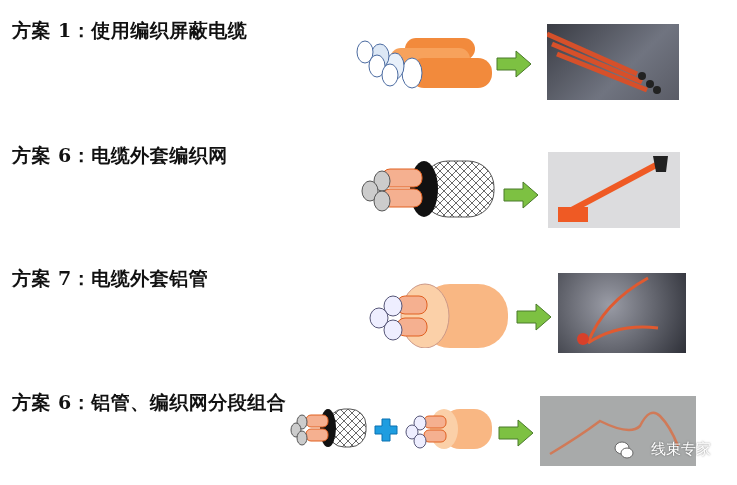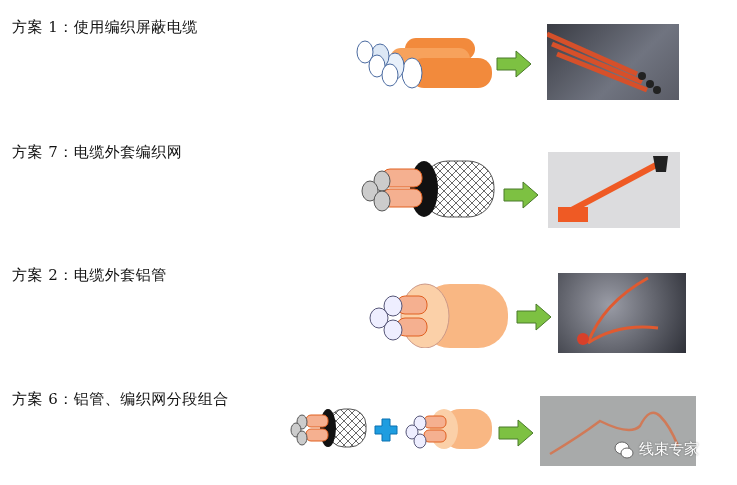--- a/index.html
+++ b/index.html
@@ -1,20 +1,20 @@
 <!DOCTYPE html>
 <html><head>
 <meta charset="utf-8">
 <style>
   html,body{margin:0;padding:0;background:#fff;}
   body{width:737px;height:485px;position:relative;overflow:hidden;font-family:"DejaVu Serif","Liberation Serif",serif;color:#111;}
-  .label{position:absolute;left:12px;font-size:15px;letter-spacing:0.5px;white-space:nowrap;}
+  .label{position:absolute;left:12px;font-size:19px;letter-spacing:0.5px;white-space:nowrap;font-weight:bold;}
   .pic{position:absolute;overflow:hidden;}
   .arrow{position:absolute;}
-  .wm{position:absolute;left:614px;top:440px;color:#fff;font-family:"DejaVu Sans",sans-serif;font-size:15px;display:flex;align-items:center;gap:5px;text-shadow:0 0 2px rgba(0,0,0,.5);}
+  .wm{position:absolute;left:614px;top:440px;color:#fff;font-family:"DejaVu Sans",sans-serif;font-size:15px;display:flex;align-items:center;gap:17px;text-shadow:0 0 2px rgba(0,0,0,.5);}
 </style>
 </head>
 <body>
 
 <div class="label" style="top:18px">方案 1：使用编织屏蔽电缆</div>
 <svg class="pic" style="left:350px;top:30px" width="145" height="62">
   <g>
     <rect x="55" y="8" width="70" height="22" rx="11" fill="#f28a3c"></rect>
     <rect x="40" y="18" width="80" height="22" rx="11" fill="#f7a25c"></rect>
     <rect x="60" y="28" width="82" height="30" rx="14" fill="#f28a3c"></rect>
@@ -37,21 +37,21 @@
         <path d="M10 30 L100 66"></path>
       </g>
       <g fill="#222">
         <circle cx="95" cy="52" r="4"></circle>
         <circle cx="103" cy="60" r="4"></circle>
         <circle cx="110" cy="66" r="4"></circle>
       </g>
     </svg>
 </div>
 
-<div class="label" style="top:143px">方案 7：电缆外套编织网</div>
+<div class="label" style="top:143px">方案 6：电缆外套编织网</div>
 <svg class="pic" style="left:352px;top:155px" width="145" height="68">
   <rect x="70" y="6" width="72" height="56" rx="26" fill="#fff" stroke="#555"></rect>
   <pattern id="mesh" width="8" height="8" patternUnits="userSpaceOnUse">
       <path d="M0 0 L8 8 M8 0 L0 8" stroke="#444" stroke-width="0.8"></path>
     </pattern>
   <rect x="70" y="6" width="72" height="56" rx="26" fill="url(#mesh)"></rect>
   <ellipse cx="72" cy="34" rx="14" ry="28" fill="#111"></ellipse>
   <rect x="30" y="14" width="40" height="18" rx="8" fill="#f5b090" stroke="#e06020"></rect>
   <rect x="30" y="34" width="40" height="18" rx="8" fill="#f5b090" stroke="#e06020"></rect>
   <ellipse cx="30" cy="26" rx="8" ry="10" fill="#ccc" stroke="#555"></ellipse>
@@ -62,21 +62,21 @@
     <path d="M1 8 H20 V1 L35 14 L20 27 V20 H1 Z" fill="#7dc142" stroke="#4a7a2a"></path>
   </svg>
 <div class="pic" style="left:548px;top:152px;width:132px;height:76px;background:#dcdcde;">
   <svg width="132" height="76">
       <path d="M20 60 L110 12" stroke="#ef5a24" stroke-width="6"></path>
       <path d="M10 55 L40 55 L40 70 L10 70Z" fill="#ef5a24"></path>
       <path d="M105 4 L120 4 L118 20 L108 20Z" fill="#222"></path>
     </svg>
 </div>
 
-<div class="label" style="top:266px">方案 2：电缆外套铝管</div>
+<div class="label" style="top:266px">方案 7：电缆外套铝管</div>
 <svg class="pic" style="left:365px;top:280px" width="145" height="68">
   <rect x="55" y="4" width="88" height="64" rx="30" fill="#f9b783"></rect>
   <ellipse cx="60" cy="36" rx="24" ry="32" fill="#fbd0a8" stroke="#c98"></ellipse>
   <rect x="32" y="16" width="30" height="18" rx="8" fill="#f5b090" stroke="#e06020"></rect>
   <rect x="32" y="38" width="30" height="18" rx="8" fill="#f5b090" stroke="#e06020"></rect>
   <ellipse cx="28" cy="26" rx="9" ry="10" fill="#eef" stroke="#557"></ellipse>
   <ellipse cx="14" cy="38" rx="9" ry="10" fill="#eef" stroke="#557"></ellipse>
   <ellipse cx="28" cy="50" rx="9" ry="10" fill="#eef" stroke="#557"></ellipse>
 </svg>
 <svg class="arrow" style="left:516px;top:303px" width="36" height="28">

